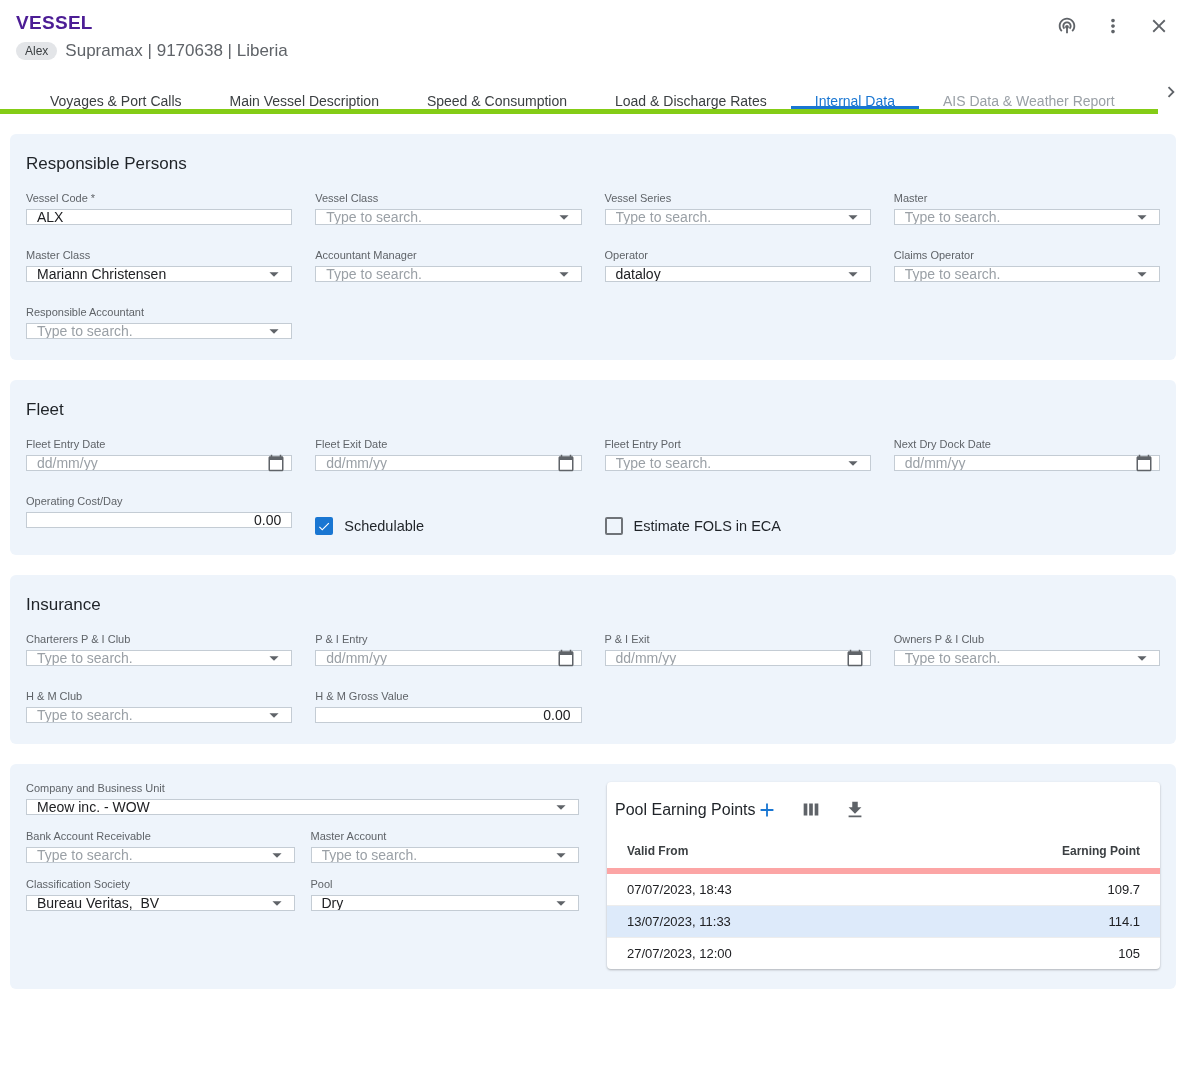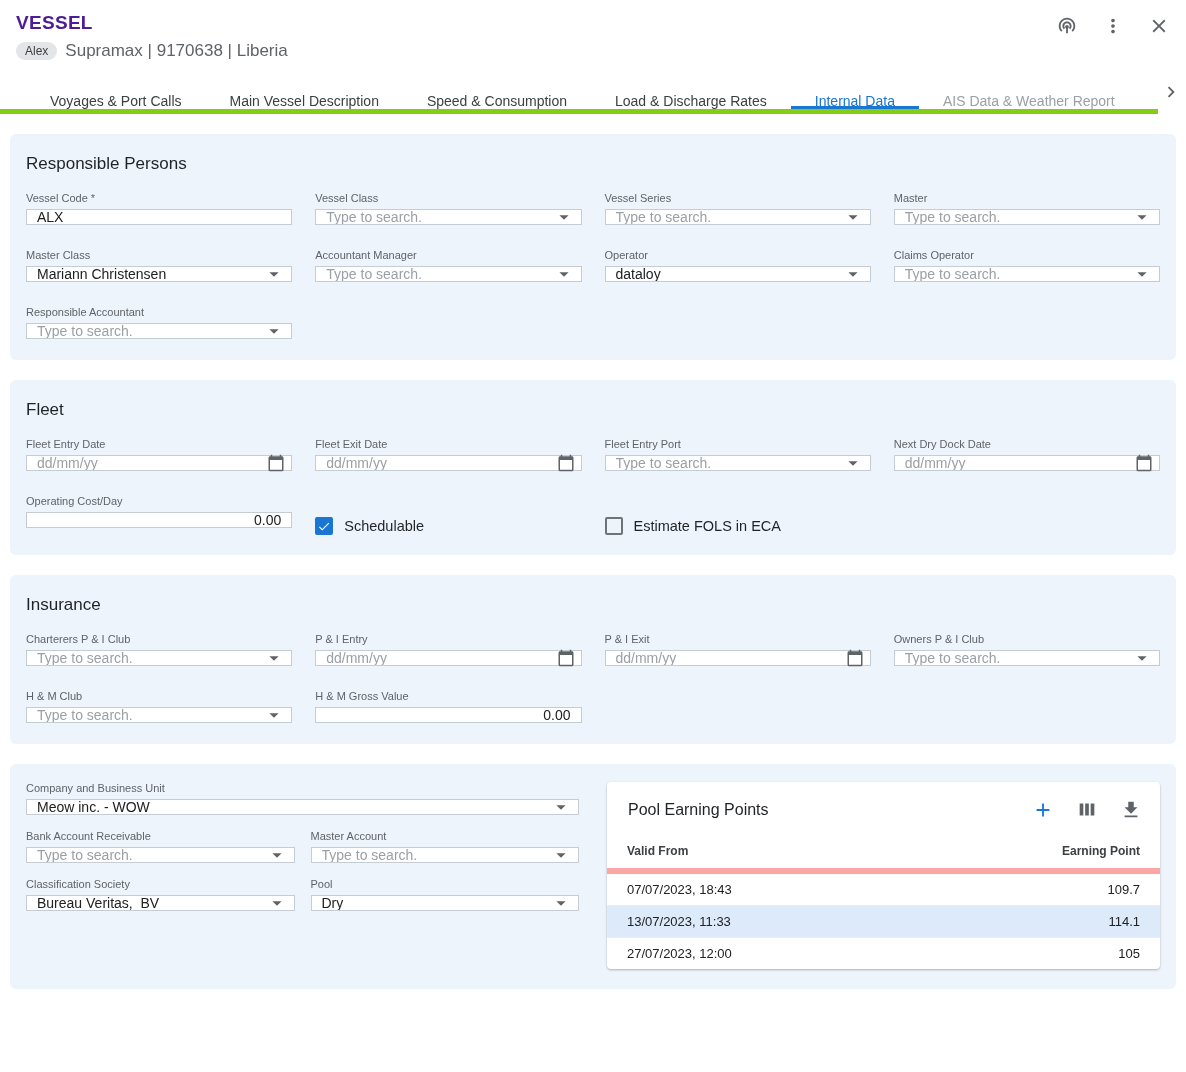--- a/index.html
+++ b/index.html
@@ -59,21 +59,21 @@
   .checkbox.checked { background: #1976d2; border-color: #1976d2; }
   .checkbox.checked svg { display: block; }
   .checkbox-label { font-size: 14.5px; color: #1f2328; }
 
   
   .misc-grid { display: grid; grid-template-columns: 1fr 1fr; column-gap: 28px; align-items: start; }
   .misc-left { display: grid; grid-template-columns: 1fr 1fr; column-gap: 16px; row-gap: 14px; }
   .span2 { grid-column: 1 / -1; }
 
   .card { background: #fff; border-radius: 4px; box-shadow: 0 1px 2px rgba(0,0,0,.18), 0 1px 3px rgba(0,0,0,.10); overflow: hidden; }
-  .card-header { display: flex; align-items: center; justify-content: space-between; padding: 17px 18px 13px 21px; }
+  .card-header { display: flex; align-items: center; padding: 17px 18px 13px 8px; }
   .card-title { font-size: 16px; color: #1f2328; }
   .card-actions { display: flex; align-items: center; gap: 22px; }
   .card-actions .plus { color: #1976d2; }
 
   table.pep { width: 100%; border-collapse: collapse; }
   .pep th { font-size: 12px; font-weight: 700; color: #3c4043; padding: 10px 20px; border-bottom: 6px solid #fca5a5; }
   .pep th.l, .pep td.l { text-align: left; }
   .pep th.r, .pep td.r { text-align: right; }
   .pep td { font-size: 13px; color: #202124; padding: 8px 20px; border-bottom: 1px solid #ededed; }
   .pep tr.selected td { background: #ddeafa; }

